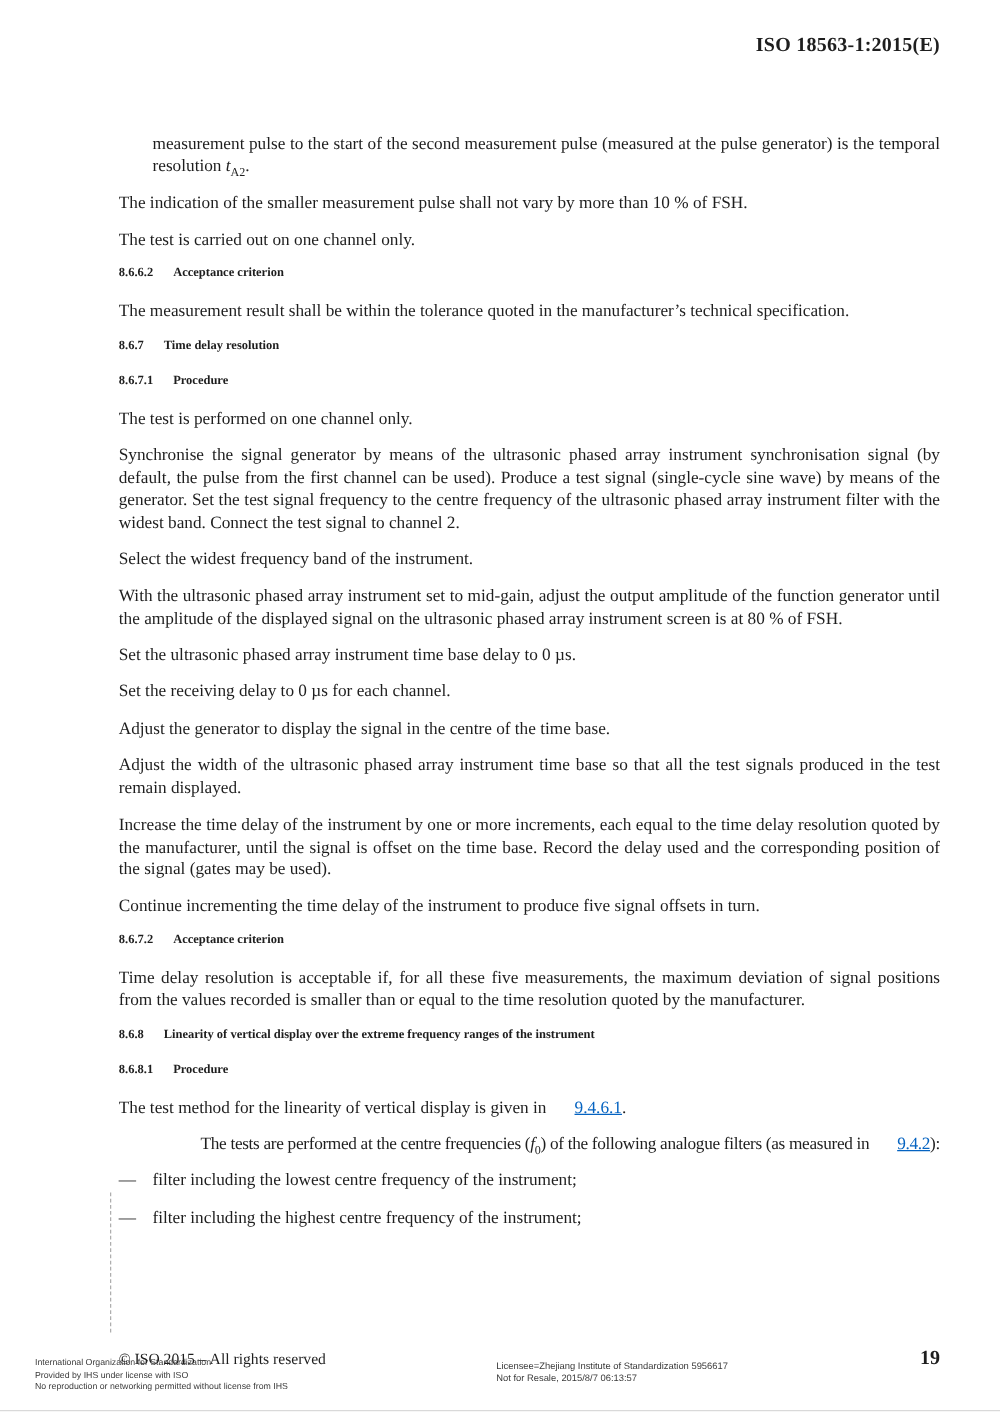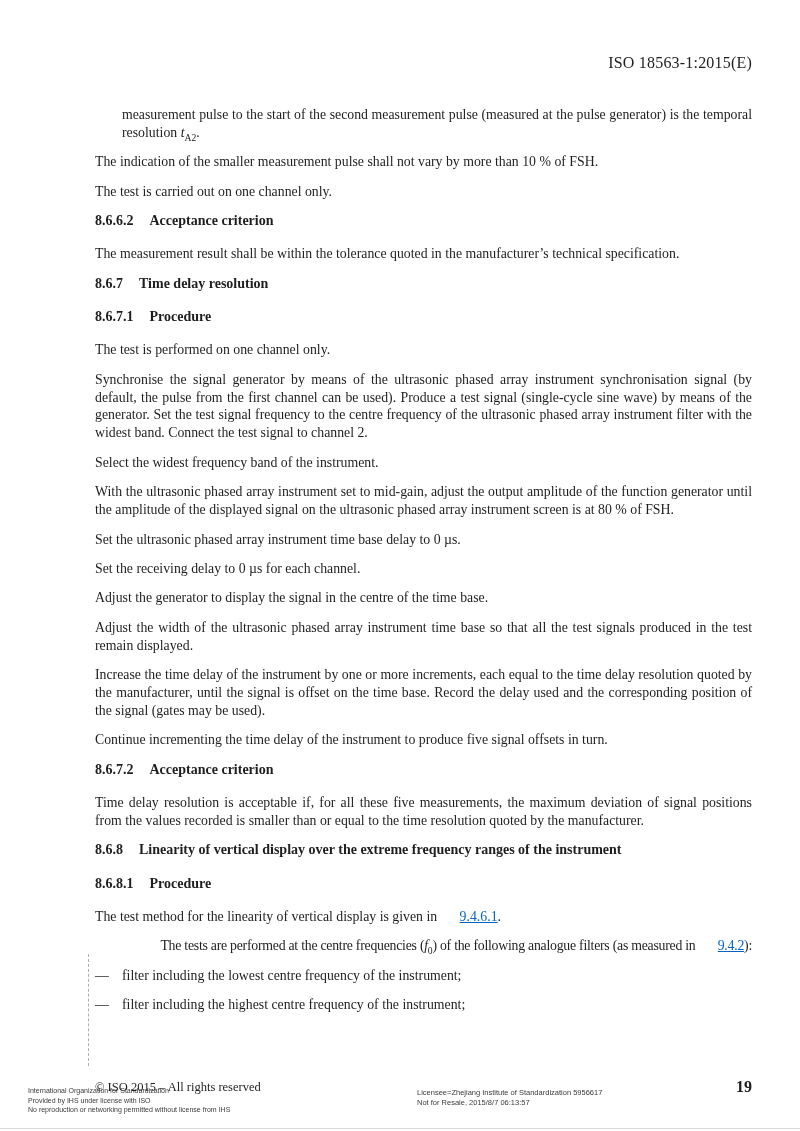--- a/index.html
+++ b/index.html
@@ -1,50 +1,50 @@
 <!DOCTYPE html>
 <html><head>
 <meta charset="utf-8">
 <style>
   html,body{margin:0;padding:0;background:#ffffff;}
   .page{
     position:relative;width:800px;height:1131px;background:#ffffff;
     font-family:"Liberation Serif",serif;color:#1e1e1e;overflow:hidden;
   }
   .header-code{
-    position:absolute;top:54px;right:48px;
-    font-size:16px;font-weight:400;letter-spacing:.2px;
+    position:absolute;top:28px;right:48px;
+    font-size:16px;font-weight:700;letter-spacing:.2px;
   }
   .content{
     position:absolute;top:106px;left:95px;width:657px;
     font-size:13.8px;line-height:1.3;
   }
   .content p{margin:0 0 11.5px 0;}
   .just{text-align:justify;}
   .carry{padding-left:27px;}
-  .h{font-weight:700;margin:10px 0 15px 0;font-size:14px;}
+  .h{font-weight:700;margin:10px 0 15px 0;font-size:10px;}
   .h-num{display:inline-block;margin-right:16px;}
   .link{color:#0563C1;text-decoration:underline;cursor:pointer;margin-left:19px;}
   i.var{font-style:italic;}
   sub{font-size:70%;line-height:0;margin-top:18px;}
   .tight{white-space:nowrap;letter-spacing:-0.25px;text-align:right;}
   .li{display:flex;margin:0 0 11.5px 0;}
   .li .dash{flex:none;width:27px;}
   .change-bar{
     position:absolute;left:88px;top:954px;height:112px;width:0;
     border-left:1px dashed #aeaeae;
   }
   .f-copyright{position:absolute;left:95px;top:1080px;font-size:12.5px;color:#1e1e1e;}
   .f-ihs{
     position:absolute;left:28px;top:1086px;
     font-family:"Liberation Sans",sans-serif;font-size:7px;line-height:9.5px;color:#3a3a3a;
   }
   .f-license{
     position:absolute;left:397px;top:1088px;
-    font-family:"Liberation Sans",sans-serif;font-size:7.5px;line-height:10px;color:#3a3a3a;margin-left:20px;
+    font-family:"Liberation Sans",sans-serif;font-size:7.5px;line-height:10px;color:#3a3a3a;
   }
   .f-page{position:absolute;right:48px;top:1078px;font-size:16px;font-weight:700;}
   .bottom-edge{position:absolute;left:0;right:0;bottom:2px;border-top:1px solid #d9d9d9;}
 </style>
 </head>
 <body>
 
 <div class="page">
 
   <div class="header-code">ISO 18563-1:2015(E)</div>

